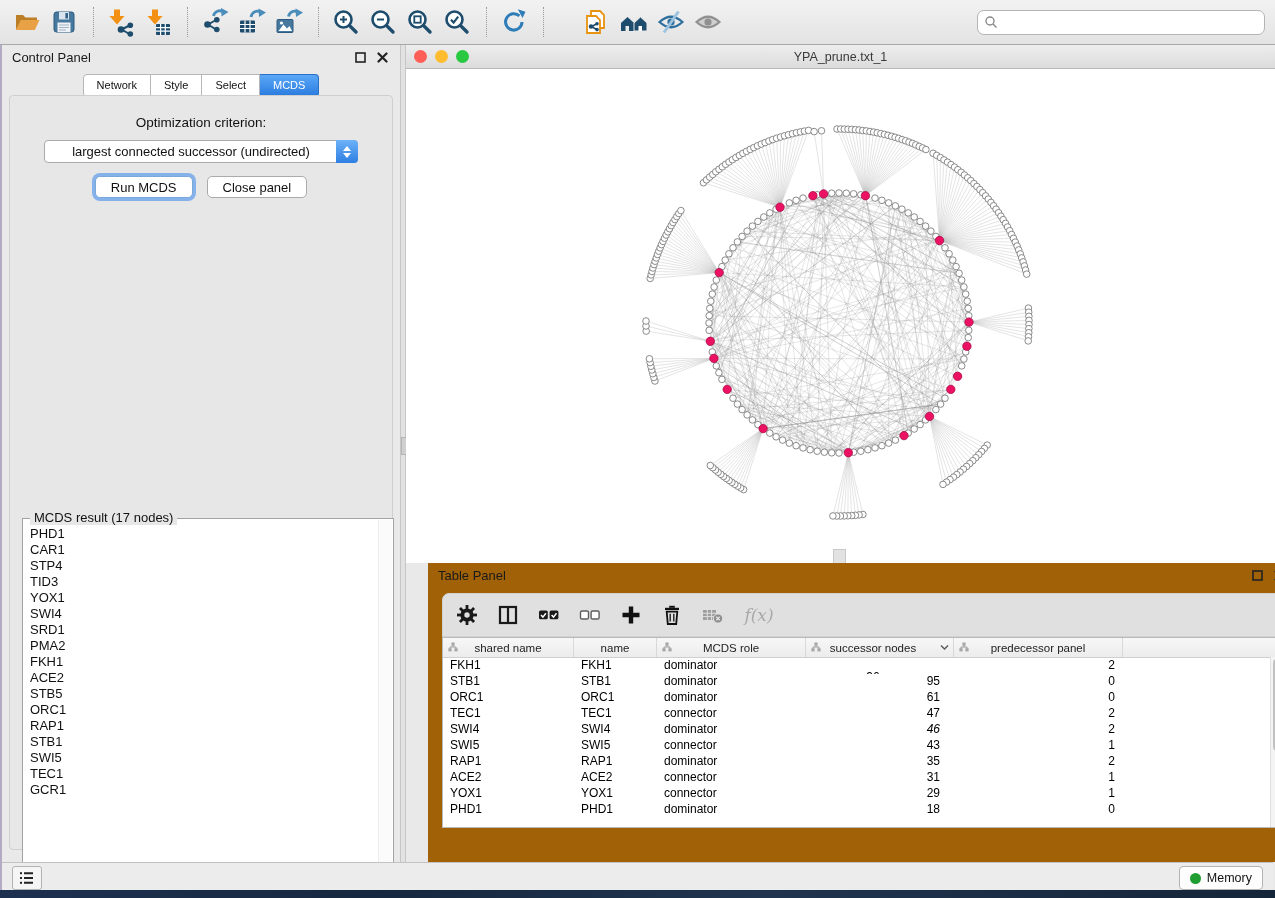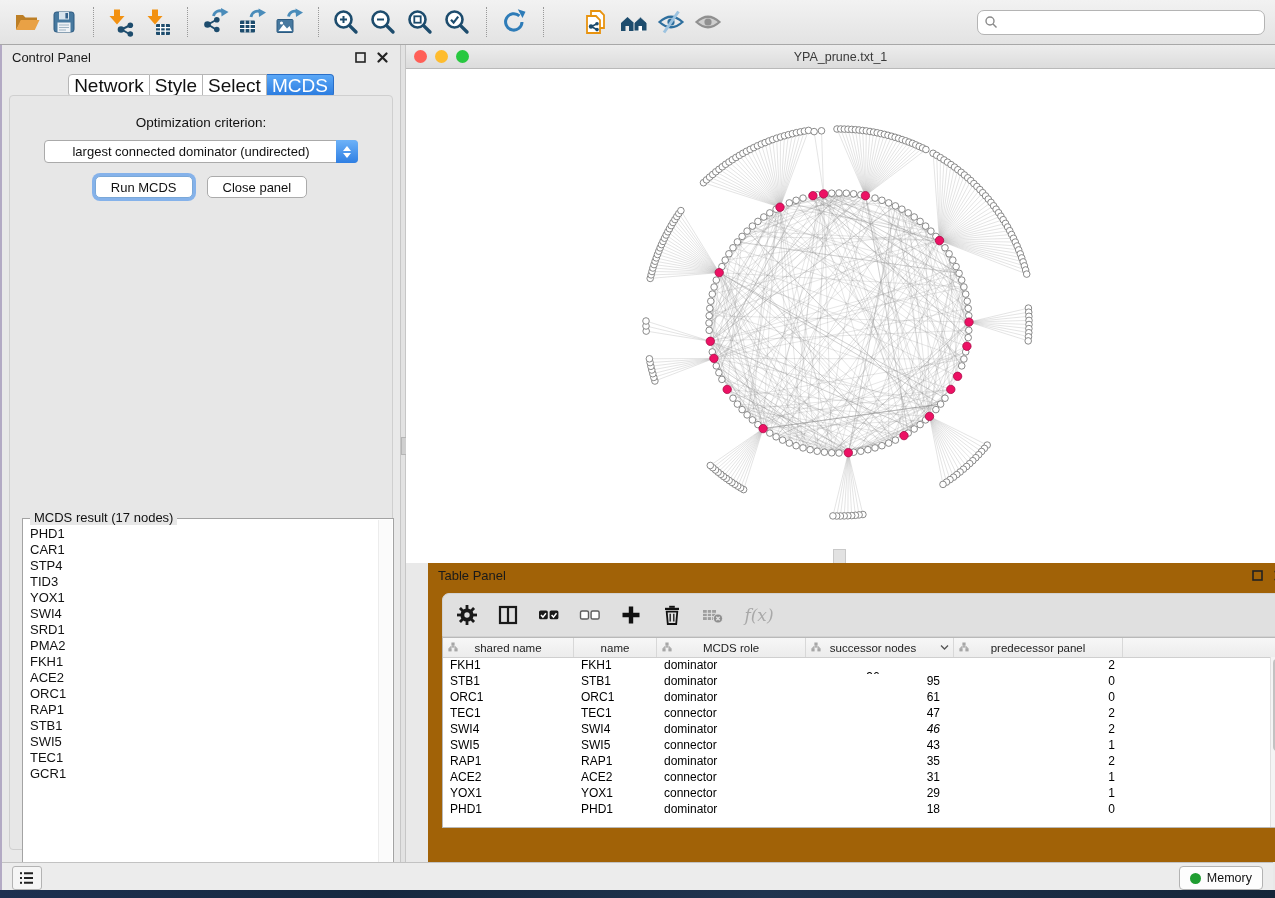--- a/index.html
+++ b/index.html
@@ -22,21 +22,21 @@
   .desktop-strip{position:absolute;left:0;top:890px;width:1275px;height:8px;
                  background:linear-gradient(90deg,#1d3050,#16283f 30%,#20344f 60%,#152539);}
   
   .cpanel{position:absolute;left:2px;top:45px;width:398px;height:817px;background:#e9e9e9;}
   .panel-head{height:24px;display:flex;align-items:center;padding:0 10px;}
   .panel-title{font-size:13px;color:#1a1a1a;}
   .panel-head .spring{flex:1;}
   .wbtn{width:16px;height:16px;display:flex;align-items:center;justify-content:center;margin-left:6px;}
   .tabs{display:flex;justify-content:center;}
   .cp-tabs{position:absolute;left:0;right:0;top:29px;}
-  .tab{height:21px;line-height:21px;padding:0 5px;font-size:19px;background:#fff;color:#111;
+  .tab{height:21px;line-height:21px;padding:0 13px;font-size:11px;background:#fff;color:#111;
        border:1px solid #b6b6b6;border-left:none;}
   .tab:first-child{border-left:1px solid #b6b6b6;border-radius:4px 0 0 4px;}
   .tab:last-child{border-radius:0 4px 4px 0;}
   .tab.sel{background:linear-gradient(#5ba8f7,#2a7bdf);color:#fff;border-color:#2a6fc8;}
   .cp-body{position:absolute;left:7px;right:7px;top:50px;bottom:12px;background:#e7e7e7;
            border:1px solid #cfcfcf;border-radius:4px;}
   .opt-label{text-align:center;font-size:13.5px;color:#111;margin-top:19px;}
   .selectrow{display:flex;justify-content:center;margin-top:10px;}
   .mac-select{position:relative;width:314px;height:23px;background:#fff;border:1px solid #aaa;
               border-radius:4px;box-sizing:border-box;display:flex;align-items:center;justify-content:center;}
@@ -259,21 +259,21 @@
     <div class="tabs cp-tabs">
         <div class="tab">Network</div>
         <div class="tab">Style</div>
         <div class="tab">Select</div>
         <div class="tab sel">MCDS</div>
       </div>
     <div class="cp-body">
       <div class="opt-label">Optimization criterion:</div>
       <div class="selectrow">
         <div class="mac-select">
-          <span class="val">largest connected dominator (undirected)</span>
+          <span class="val">largest connected successor (undirected)</span>
           <span class="mac-stepper">
             <span class="tri-up"></span>
               <span class="tri-dn"></span>
           </span>
         </div>
       </div>
       <div class="btnrow">
         <button class="pbtn focusring">Run MCDS</button>
         <button class="pbtn">Close panel</button>
       </div>
@@ -283,20 +283,21 @@
             <li>PHD1</li>
             <li>CAR1</li>
             <li>STP4</li>
             <li>TID3</li>
             <li>YOX1</li>
             <li>SWI4</li>
             <li>SRD1</li>
             <li>PMA2</li>
             <li>FKH1</li>
             <li>ACE2</li>
+            <li>STB5</li>
             <li>ORC1</li>
             <li>RAP1</li>
             <li>STB1</li>
             <li>SWI5</li>
             <li>TEC1</li>
             <li>GCR1</li>
           </ul>
         <div class="result-scroll"></div>
       </div>
     </div>

